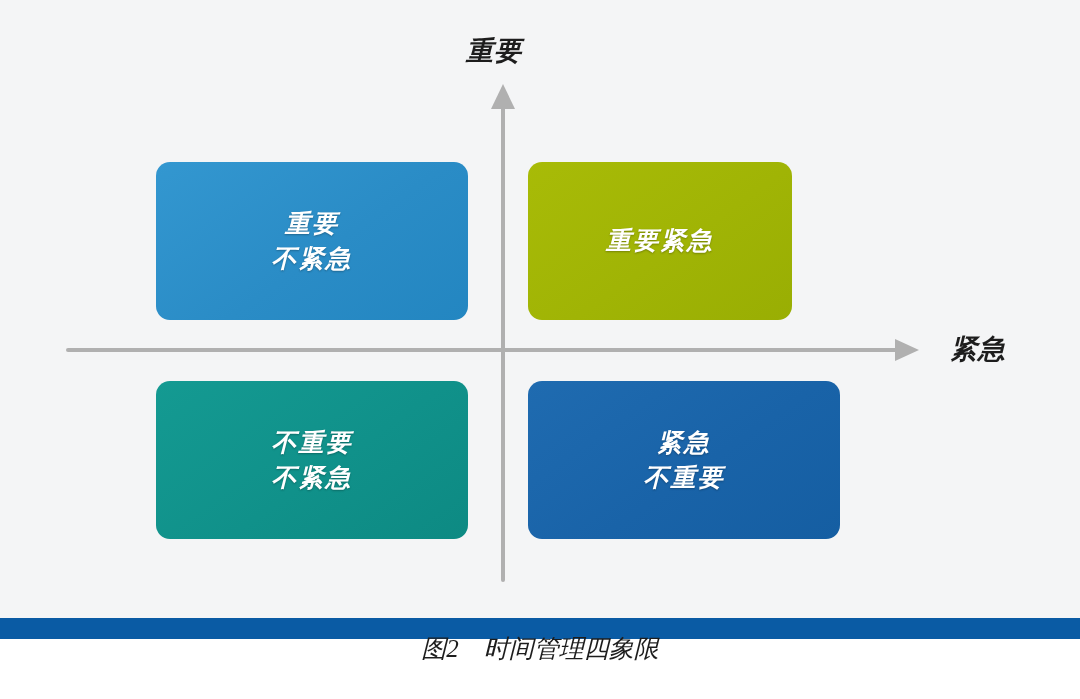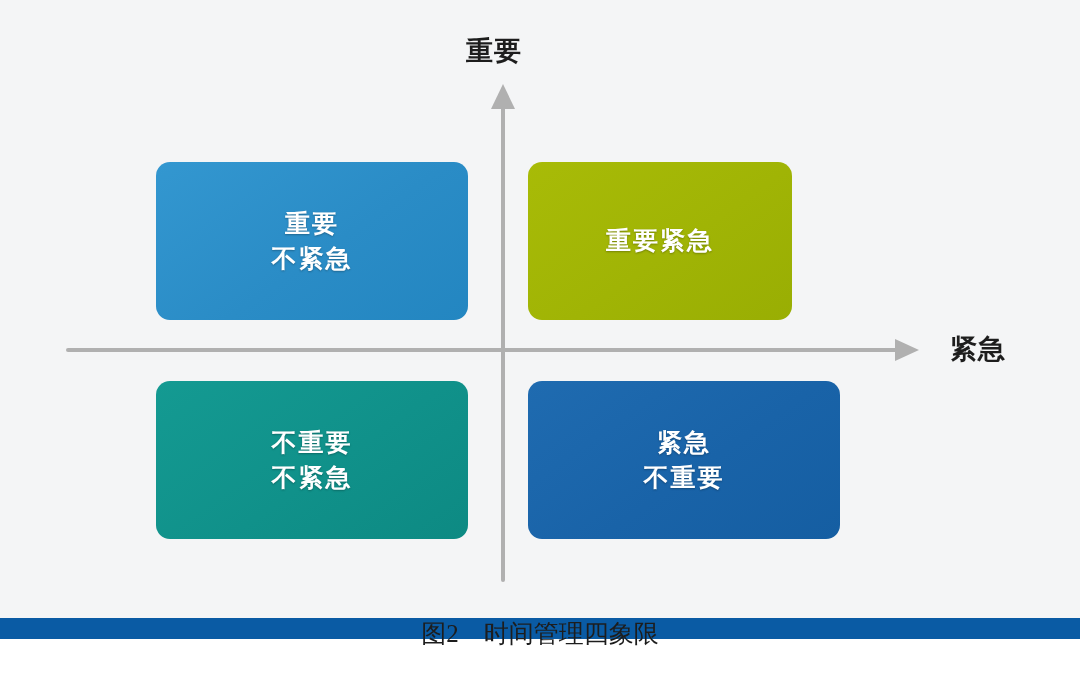--- a/index.html
+++ b/index.html
@@ -13,20 +13,21 @@
     background: #ffffff;
     font-family: "Liberation Sans", "DejaVu Sans", sans-serif;
     overflow: hidden;
   }
 
   #figure-root {
     position: relative;
     width: 1080px;
     height: 699px;
     background: #ffffff;
+    font-style: italic;
   }
 
   
   .diagram-canvas {
     position: absolute;
     left: 0;
     top: 0;
     width: 1080px;
     height: 618px;
     background: #f4f5f6;
@@ -159,21 +160,21 @@
     top: 618px;
     width: 1080px;
     height: 21px;
     background: #0a5ba4;
   }
 
   
   .figure-caption {
     position: absolute;
     left: 0;
-    top: 617px;
+    top: 632px;
     width: 1080px;
     text-align: center;
     font-size: 25px;
     color: #1d1d1d;
     font-family: "Liberation Serif", "DejaVu Serif", serif;
     white-space: pre;
   }
 </style>
 </head>
 <body>

